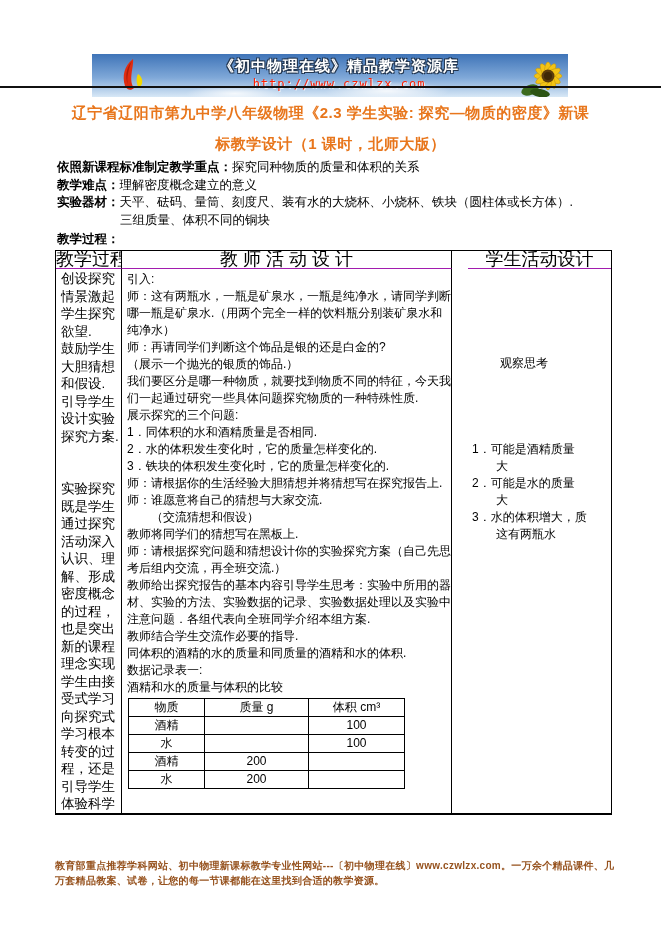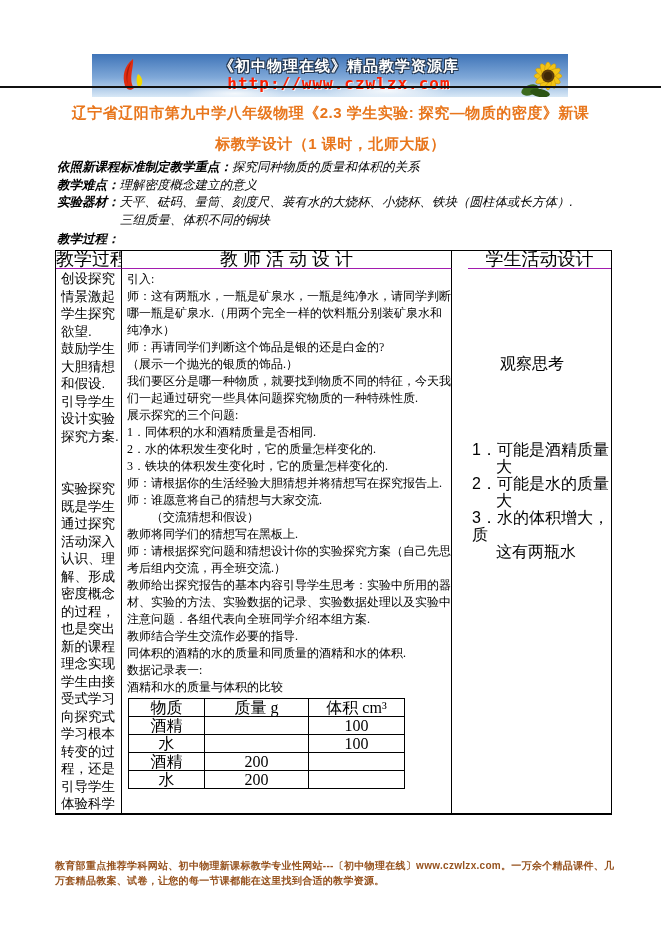--- a/index.html
+++ b/index.html
@@ -9,57 +9,57 @@
   
   .banner{position:absolute;left:92px;top:43px;width:476px;height:43px;overflow:hidden;
     background:
       radial-gradient(ellipse 90px 14px at 62% 86%, rgba(255,255,255,.85) 0%, rgba(255,255,255,0) 70%),
       radial-gradient(ellipse 70px 12px at 30% 92%, rgba(255,255,255,.8) 0%, rgba(255,255,255,0) 70%),
       linear-gradient(180deg, var(--sky-top) 0%, var(--sky-mid) 55%, var(--sky-bottom) 100%);
     cursor:pointer;margin-top:11px;}
   .banner-texts{position:absolute;left:70px;right:52px;top:2px;text-align:center;}
   .banner-title{font-size:15px;font-weight:bold;color:#fff;letter-spacing:1px;line-height:20px;
     text-shadow:1px 1px 0 #23364f,-1px 1px 0 #23364f,1px -1px 0 #23364f,-1px -1px 0 #23364f;}
-  .banner-url{font-family:"DejaVu Sans Mono","Liberation Mono",monospace;font-size:16px;font-weight:bold;
+  .banner-url{font-family:"DejaVu Sans Mono","Liberation Mono",monospace;font-size:12px;font-weight:normal;
     color:var(--url-red);letter-spacing:1px;line-height:16px;
     text-shadow:1px 1px 0 rgba(255,255,255,.75);}
   .flame-logo{position:absolute;left:24px;top:3px;}
   .sunflower{position:absolute;right:2px;top:2px;}
   .banner-rule{position:absolute;left:0;top:86px;width:661px;height:2px;background:#111;}
 
   
   .doc-title{position:absolute;left:0;top:97px;width:661px;text-align:center;
     color:var(--title-orange);font-weight:bold;font-size:15px;line-height:31px;letter-spacing:.5px;}
 
   
-  .info{position:absolute;left:57px;top:159px;width:570px;font-size:12.5px;line-height:17.5px;font-style:italic;}
+  .info{position:absolute;left:57px;top:159px;width:570px;font-size:12.5px;line-height:17.5px;}
   .info .lbl{font-weight:bold;}
   .info .indent{padding-left:63px;}
   .info .process{margin-top:2px;}
 
   
   .doc-table{position:absolute;left:55px;top:250px;width:557px;border:1.5px solid #000;border-bottom-width:2.5px;box-sizing:border-box;}
   .trow{display:flex;}
   .hcell{box-sizing:border-box;border-bottom:1px solid #a21caf;border-right:1px solid #000;
     height:18px;line-height:17px;text-align:center;font-size:18px;overflow:hidden;white-space:nowrap;}
   .hcell:last-child{border-right:none;}
   .c1{width:66px;} .c2{width:330px;} .c3{flex:1;margin-left:16px;}
   .bcell{box-sizing:border-box;border-right:1px solid #000;min-height:537px;overflow:hidden;}
   .bcell:last-child{border-right:none;}
   .c1.bcell{padding:1px 0 0 5px;font-size:13.5px;}
-  .c2.bcell{padding:2px 16px 0 5px;font-size:12px;font-family:Liberation Serif, serif;}
-  .c3.bcell{padding:2px 0 0 4px;font-size:16px;}
+  .c2.bcell{padding:2px 16px 0 5px;font-size:12px;}
+  .c3.bcell{padding:2px 0 0 4px;font-size:12px;}
   .pline{height:17.5px;line-height:17.5px;white-space:nowrap;}
   .tline{height:17px;line-height:17px;white-space:nowrap;}
   .observe{margin-top:84px;padding-left:28px;height:17px;line-height:17px;}
   .guess-block{margin-top:69px;line-height:17px;}
   .guess-item .cont{padding-left:24px;}
 
   
-  .inner-table{border-collapse:collapse;margin:2px 0 0 1px;font-size:16px;}
+  .inner-table{border-collapse:collapse;margin:2px 0 0 1px;font-size:12px;}
   .inner-table td,.inner-table th{border:1px solid #000;height:17px;line-height:15px;
     text-align:center;font-weight:normal;padding:0;}
   .inner-table td:empty::before,.inner-table th:empty::before{content:"\00a0";}
   .ic1{width:75px;} .ic2{width:103px;} .ic3{width:95px;}
 
   
   .footer-note{position:absolute;left:55px;top:859px;width:562px;
     font-size:10px;font-weight:bold;line-height:14.5px;color:var(--footer-brown);
     word-break:break-all;letter-spacing:.3px;}
 </style>

